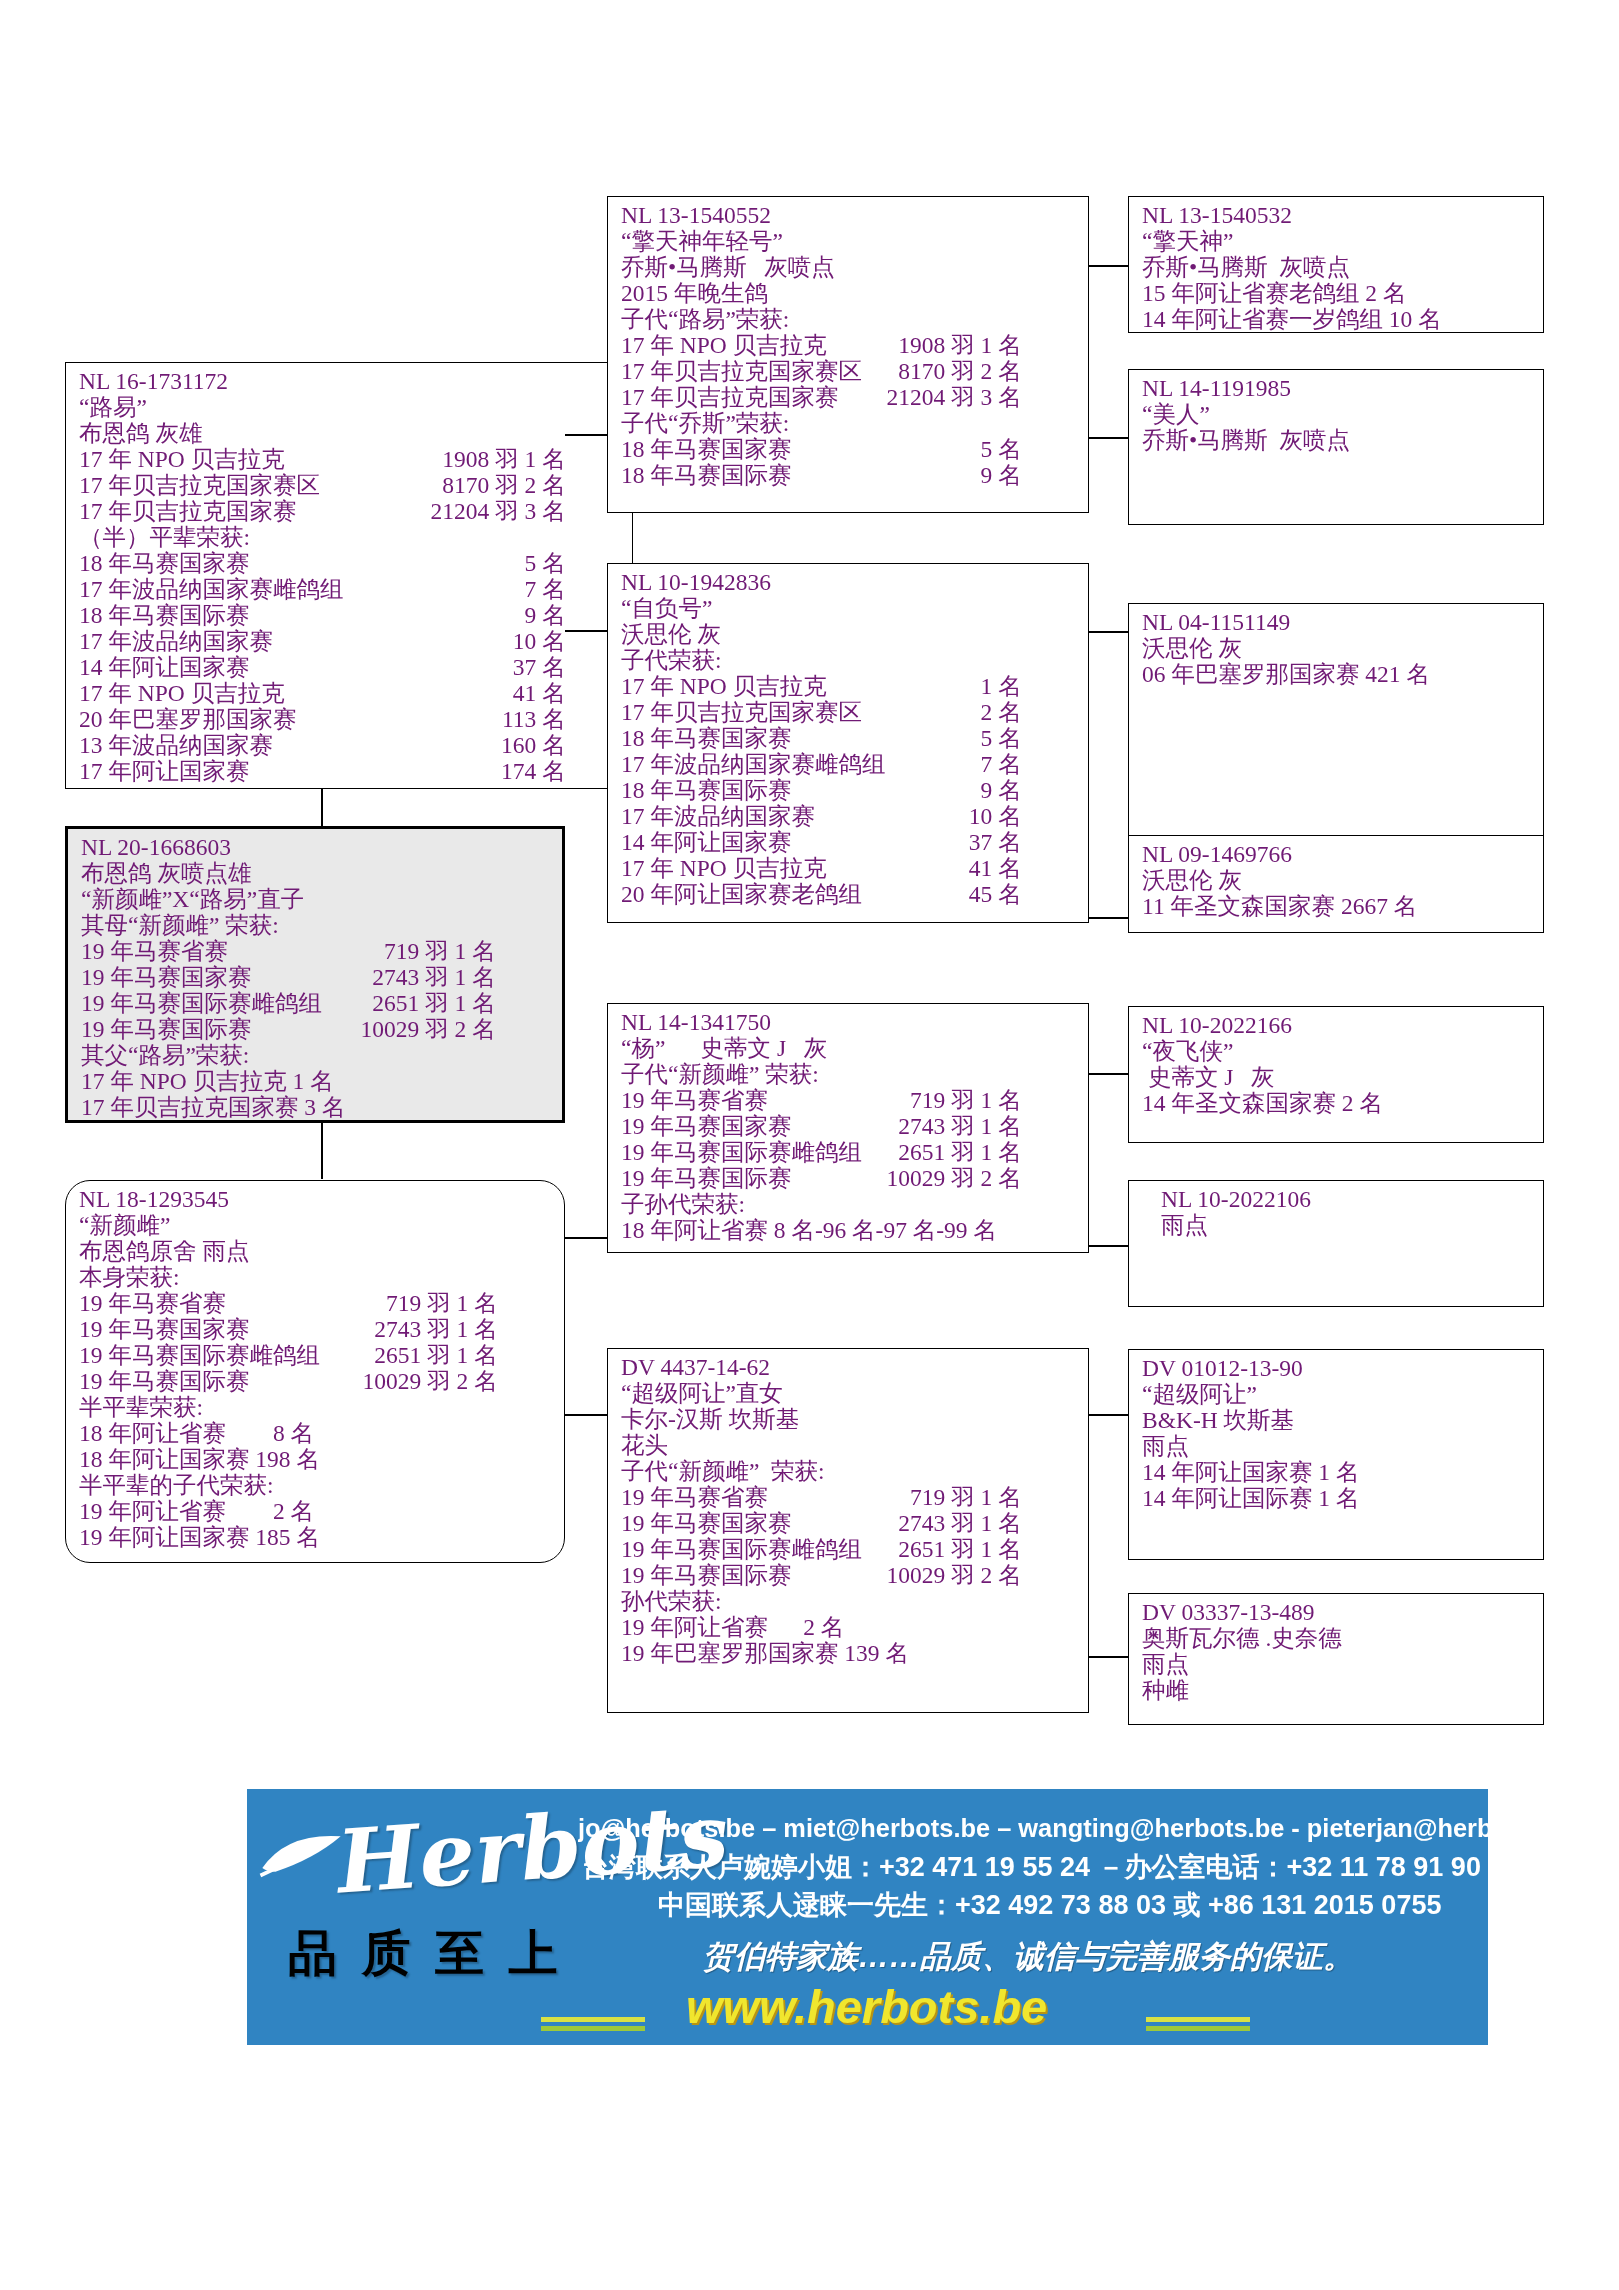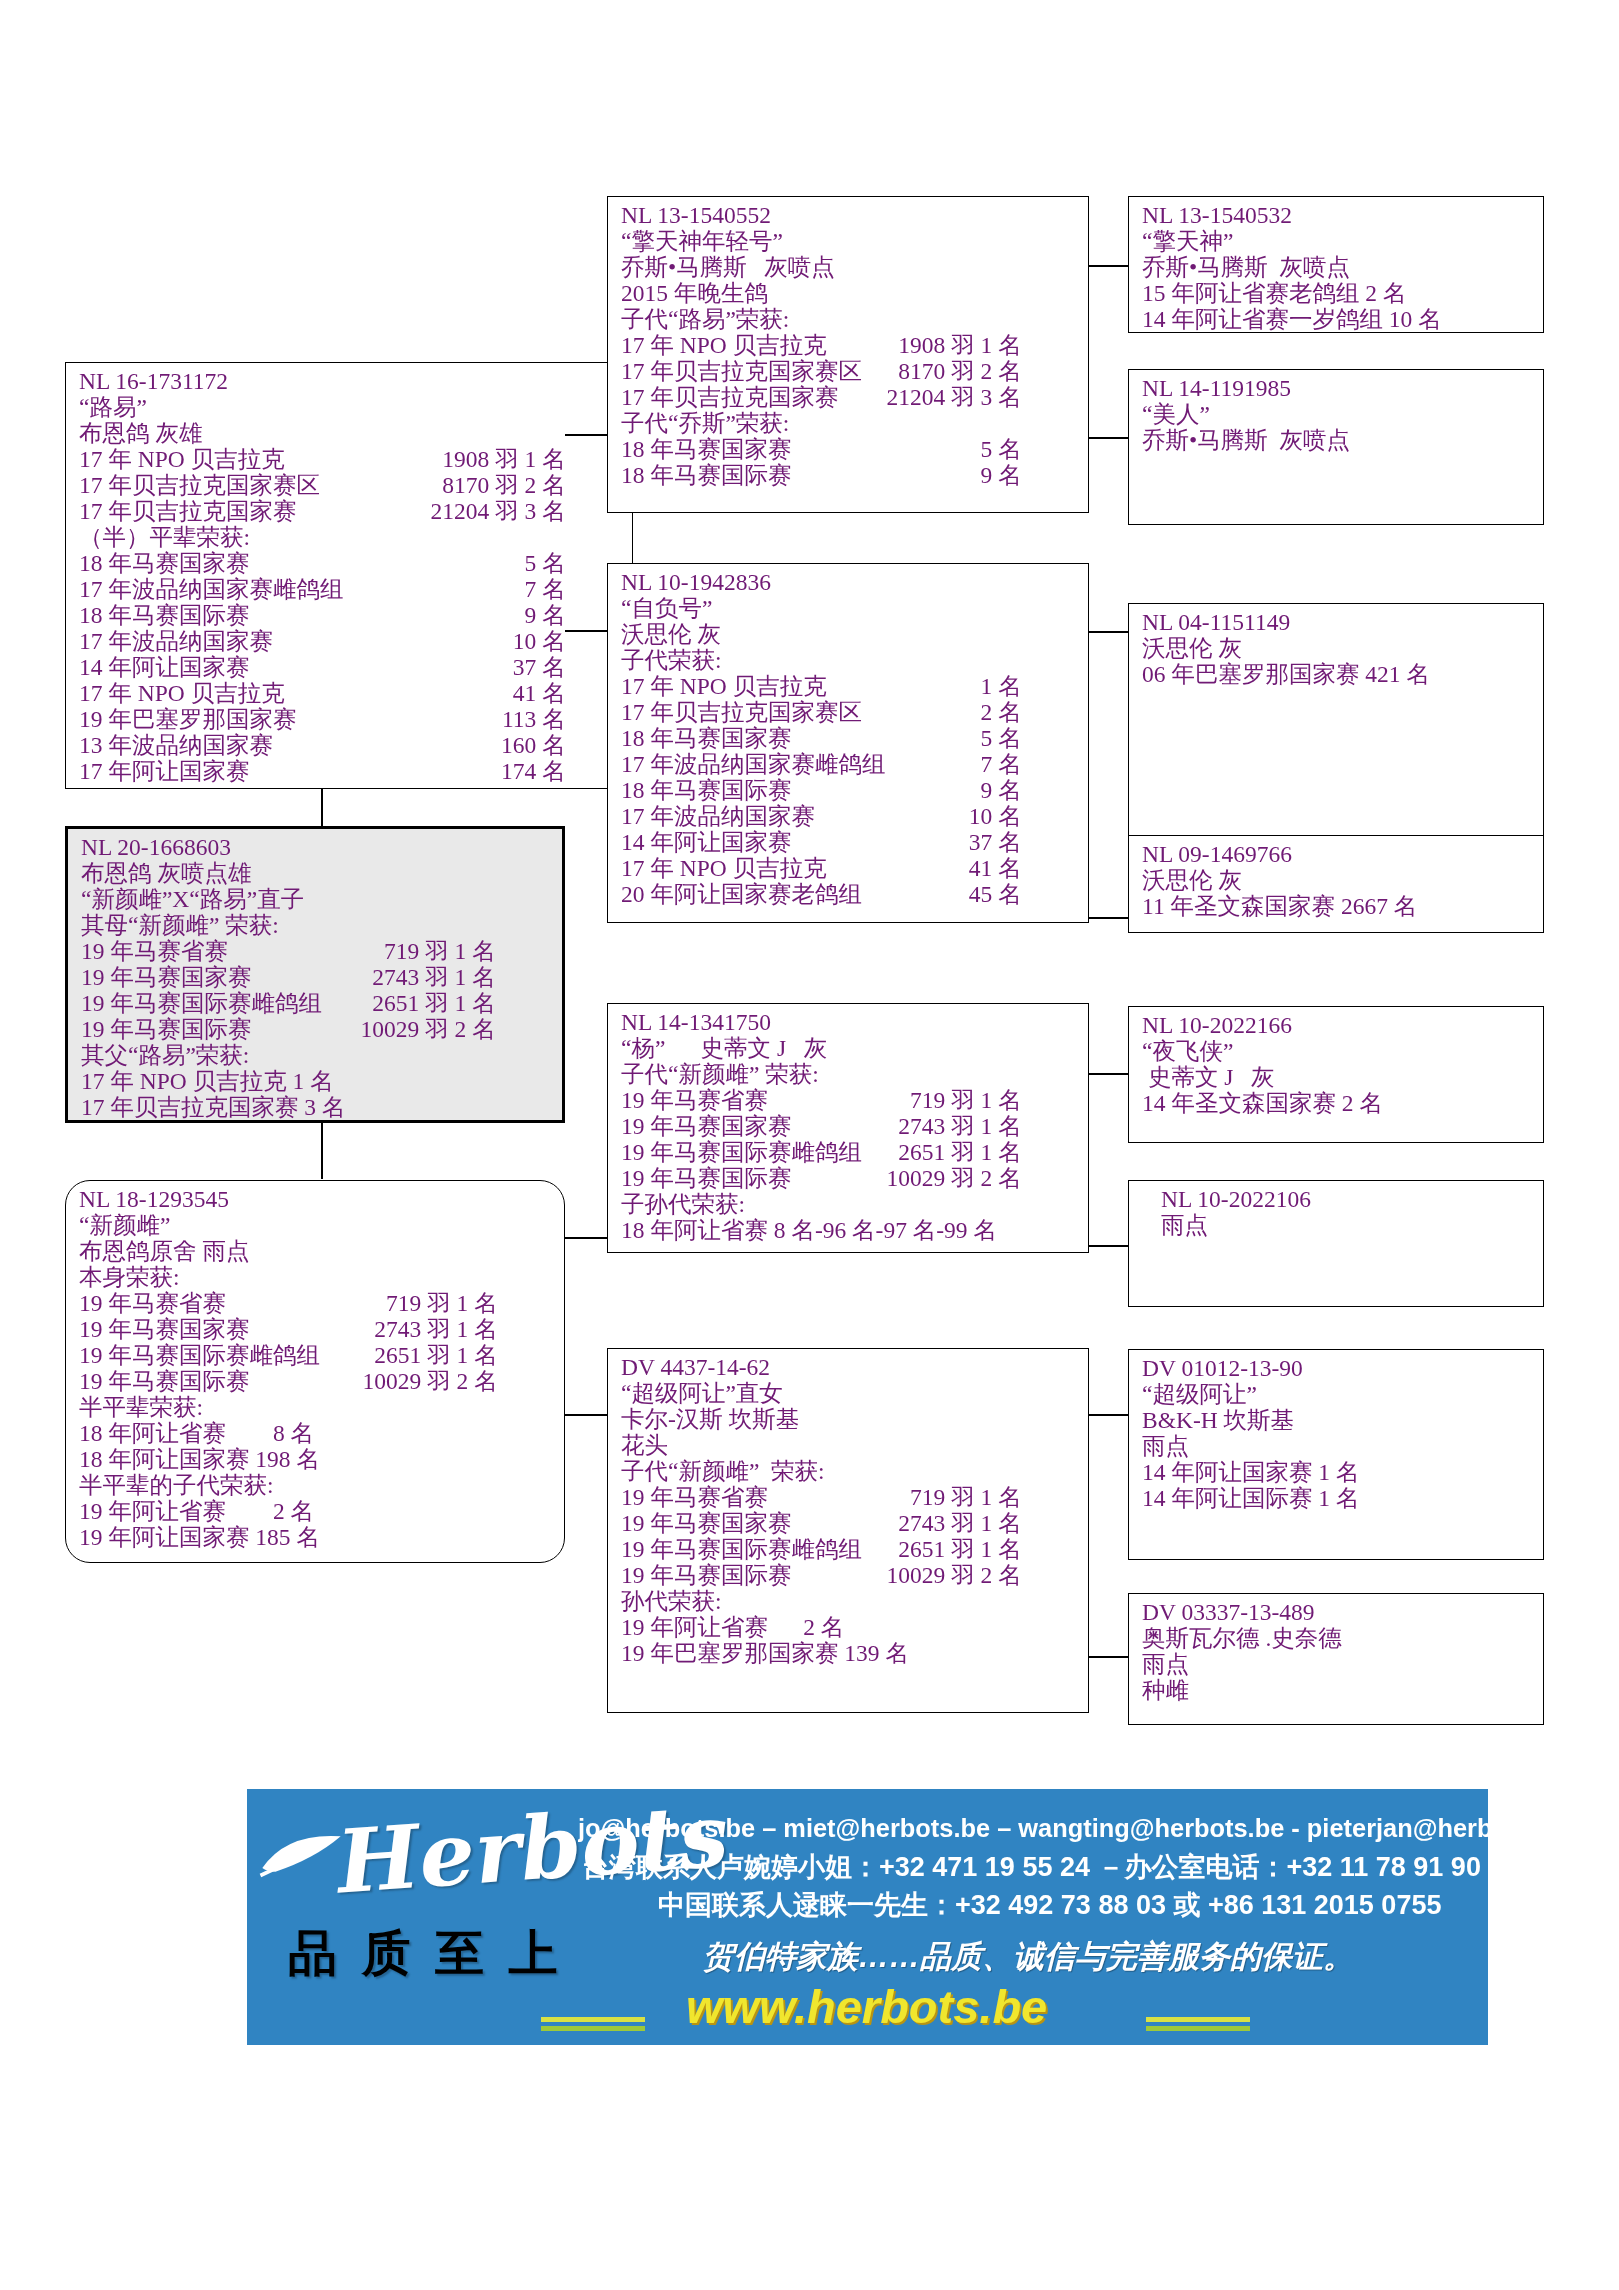--- a/index.html
+++ b/index.html
@@ -102,21 +102,21 @@
       </div>
       <div class="bl">
         <span class="lt">14 年阿让国家赛</span>
         <span class="lv">37 名</span>
       </div>
       <div class="bl">
         <span class="lt">17 年 NPO 贝吉拉克</span>
         <span class="lv">41 名</span>
       </div>
       <div class="bl">
-        <span class="lt">19 年巴塞罗那国家赛</span>
+        <span class="lt">20 年巴塞罗那国家赛</span>
         <span class="lv">113 名</span>
       </div>
       <div class="bl">
         <span class="lt">13 年波品纳国家赛</span>
         <span class="lv">160 名</span>
       </div>
       <div class="bl">
         <span class="lt">17 年阿让国家赛</span>
         <span class="lv">174 名</span>
       </div>

